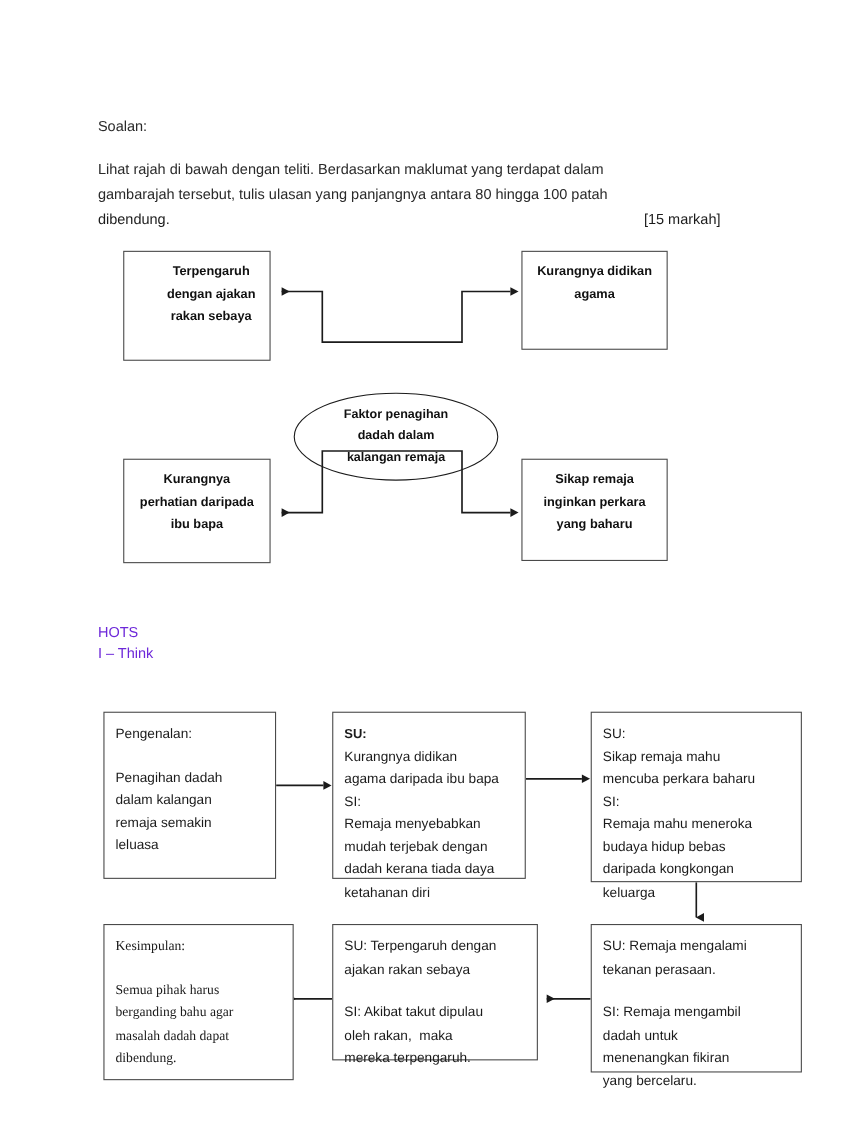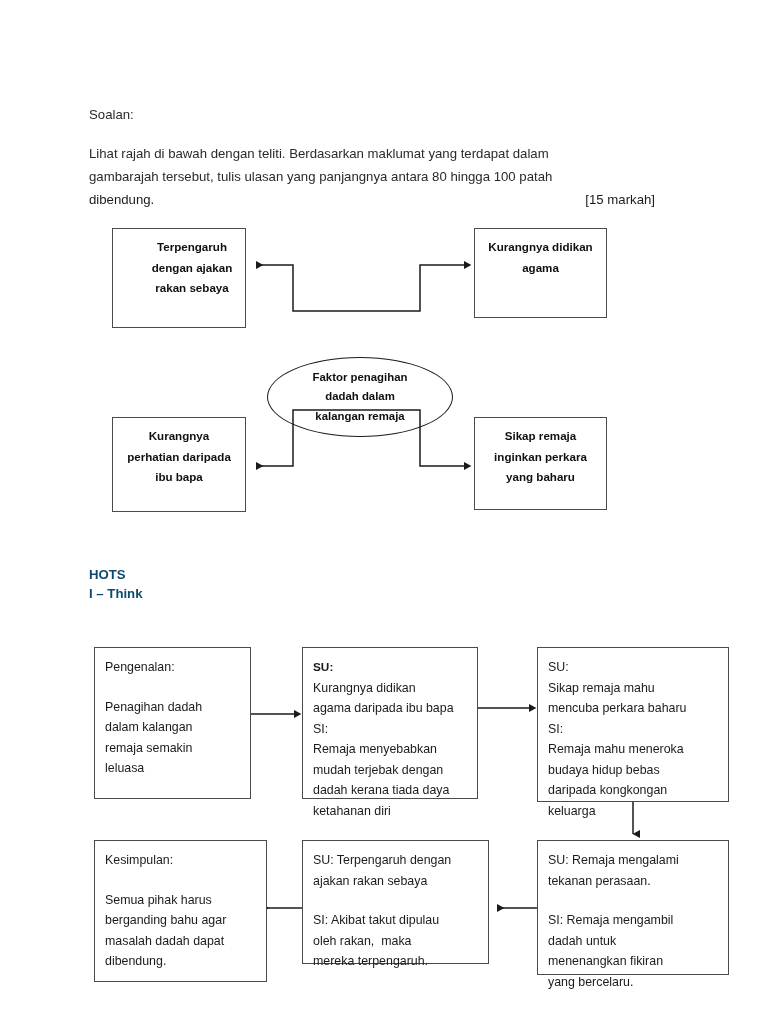--- a/index.html
+++ b/index.html
@@ -107,22 +107,21 @@
     margin-top: 47px;
   }
 
   
   .hots {
     position: absolute;
     left: 89px;
     top: 565px;
     font-size: 13.2px;
     line-height: 19px;
-    color: #0c4a6e;
-    font-weight: bold;
+    color: #6d28d9;
   }
 
   
   .flowbox {
     position: absolute;
     border: 1.5px solid #4a4a4a;
     background: #fff;
     box-sizing: border-box;
     font-size: 12.4px;
     line-height: 20.5px;
@@ -131,21 +130,21 @@
   }
   .flowbox .ln { white-space: pre-wrap; }
   .flowbox .ln.b { font-weight: bold; font-size: 11.8px; }
   .flowbox .sp { height: 19px; }
 
   #flow-1 { left: 94px;  top: 647px; width: 157px; height: 152px; }
   #flow-2 { left: 302px; top: 647px; width: 176px; height: 152px; }
   #flow-3 { left: 537px; top: 647px; width: 192px; height: 155px; }
   #flow-4 { left: 537px; top: 840px; width: 192px; height: 135px; }
   #flow-5 { left: 302px; top: 840px; width: 187px; height: 124px; }
-  #flow-6 { left: 94px;  top: 840px; width: 173px; height: 142px; }
+  #flow-6 { left: 94px;  top: 840px; width: 173px; height: 142px; font-family: Liberation Serif, serif; }
 </style>
 </head>
 <body>
 
 <div class="page">
 
   <div class="header">
     <div class="hdr-gap-1"></div>
     <div class="hdr-line">Soalan:</div>
     <div class="hdr-gap-2"></div>

